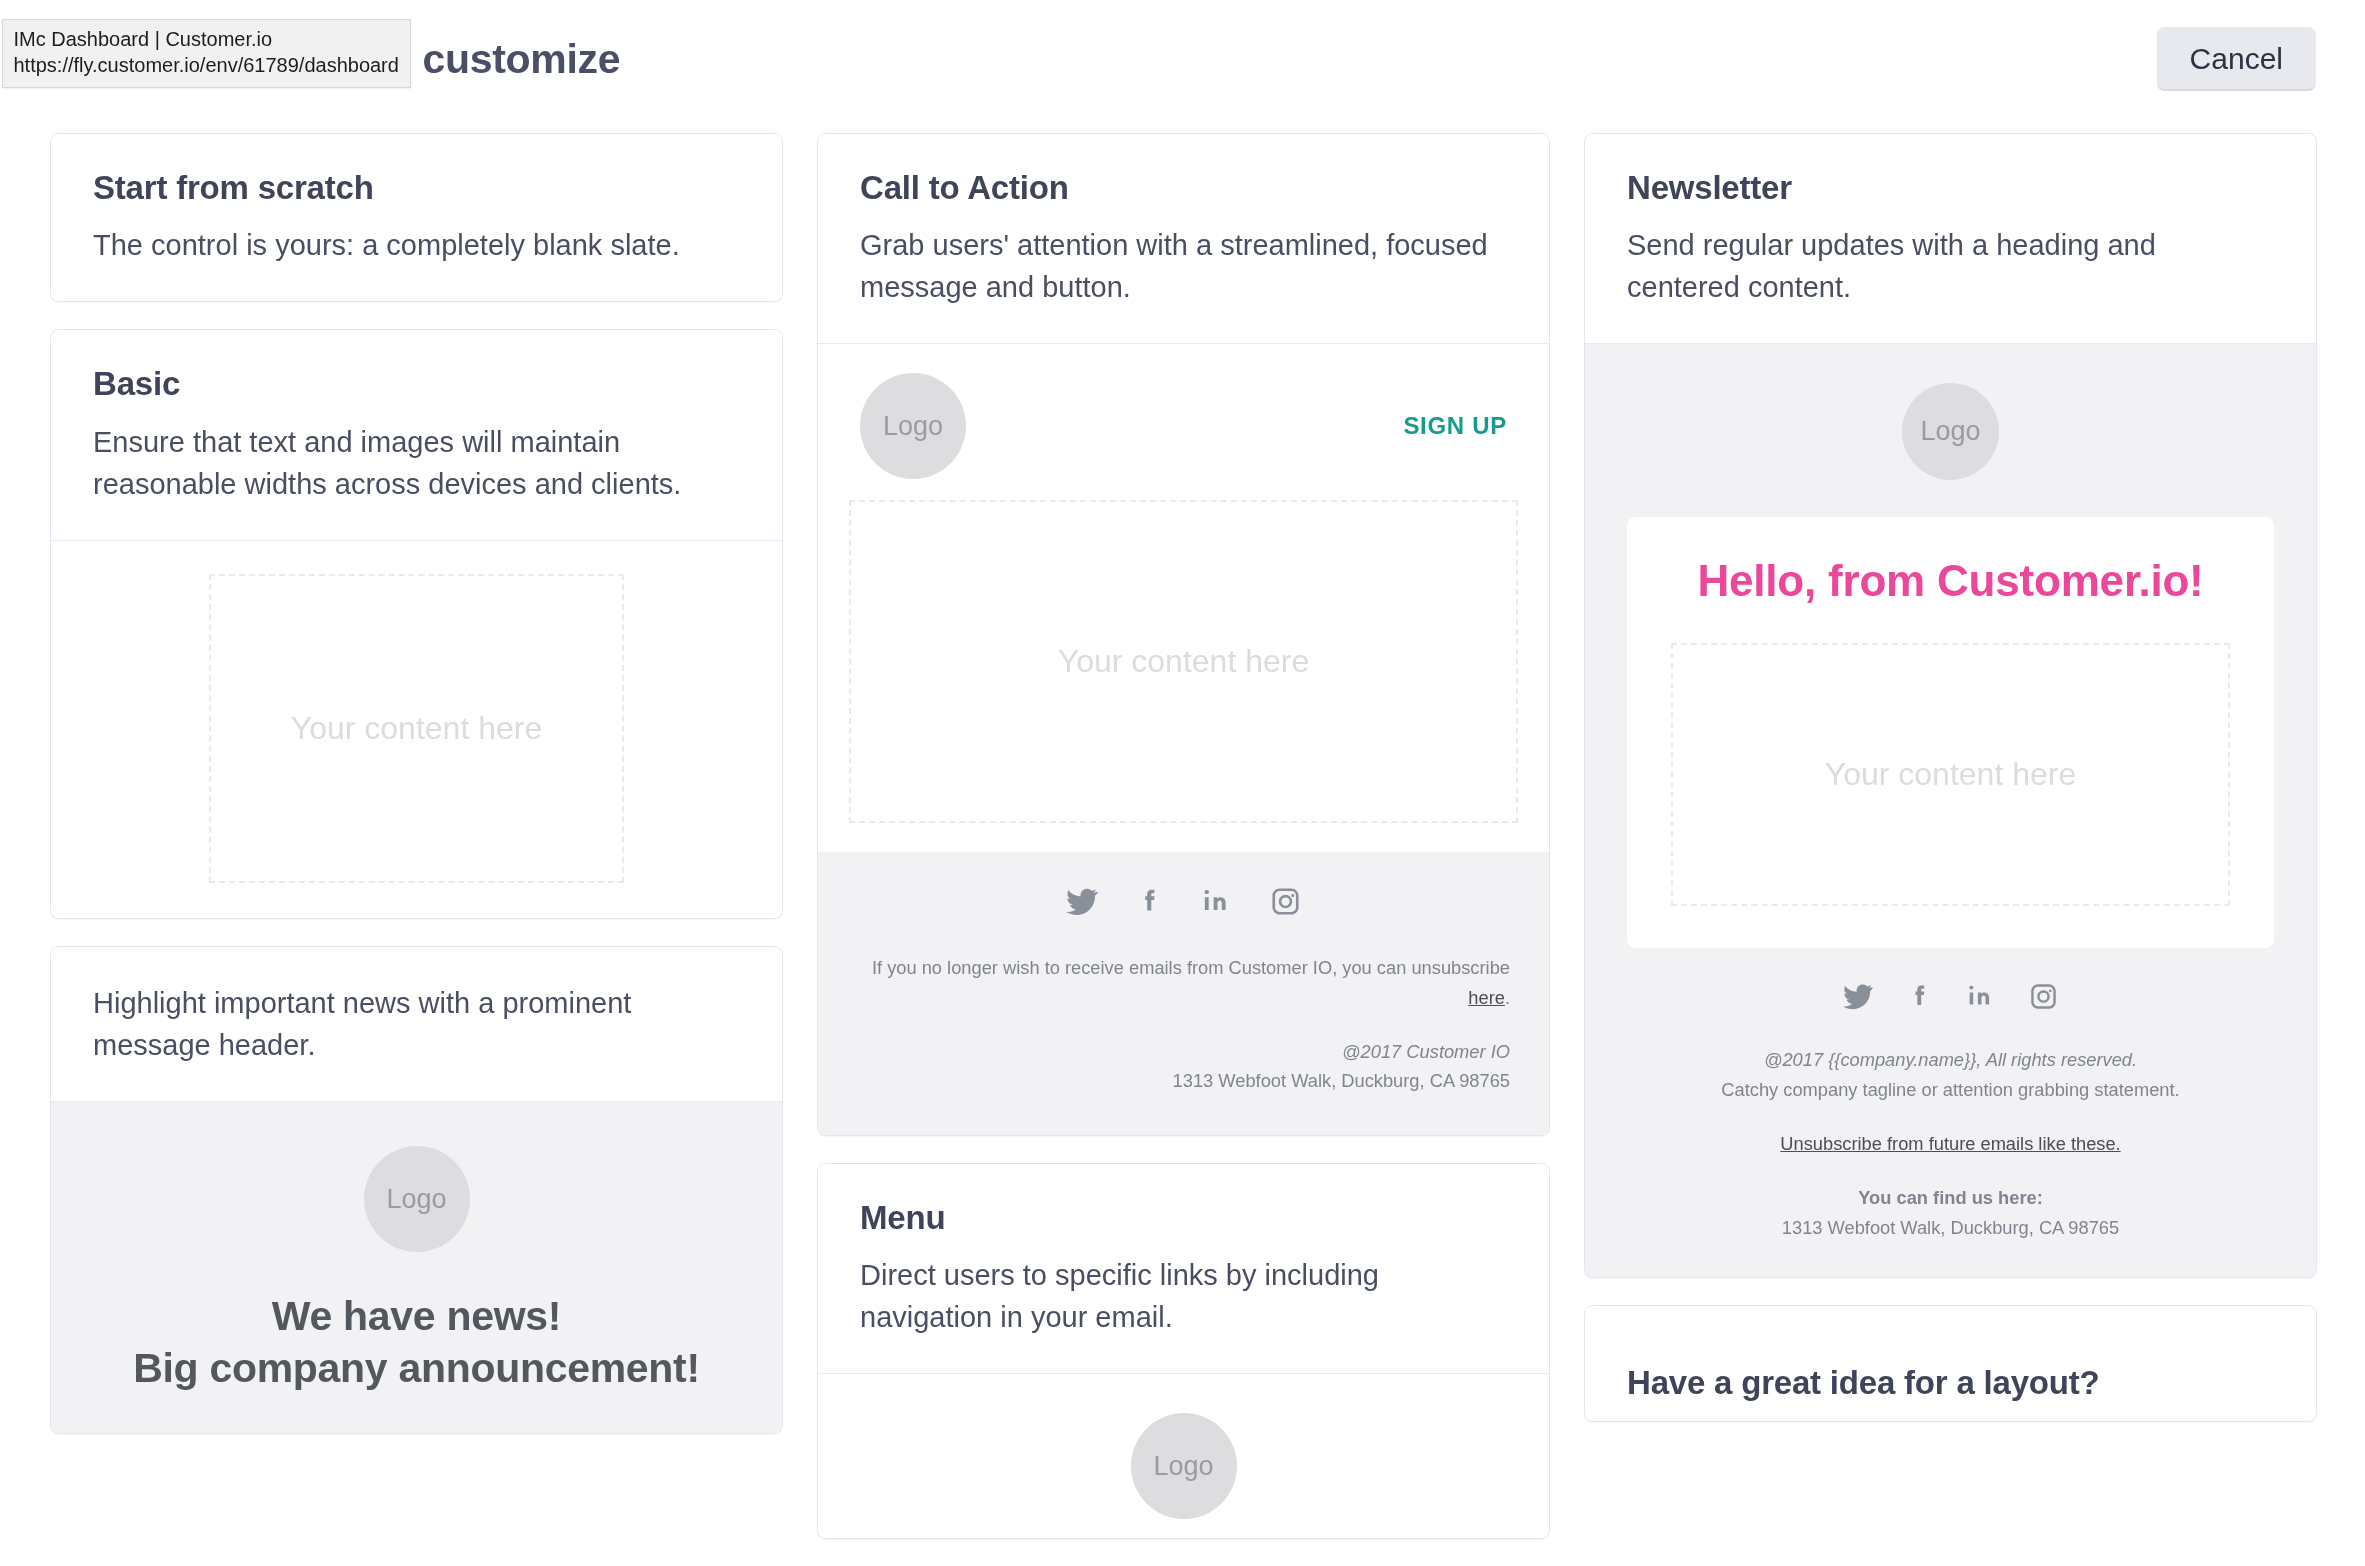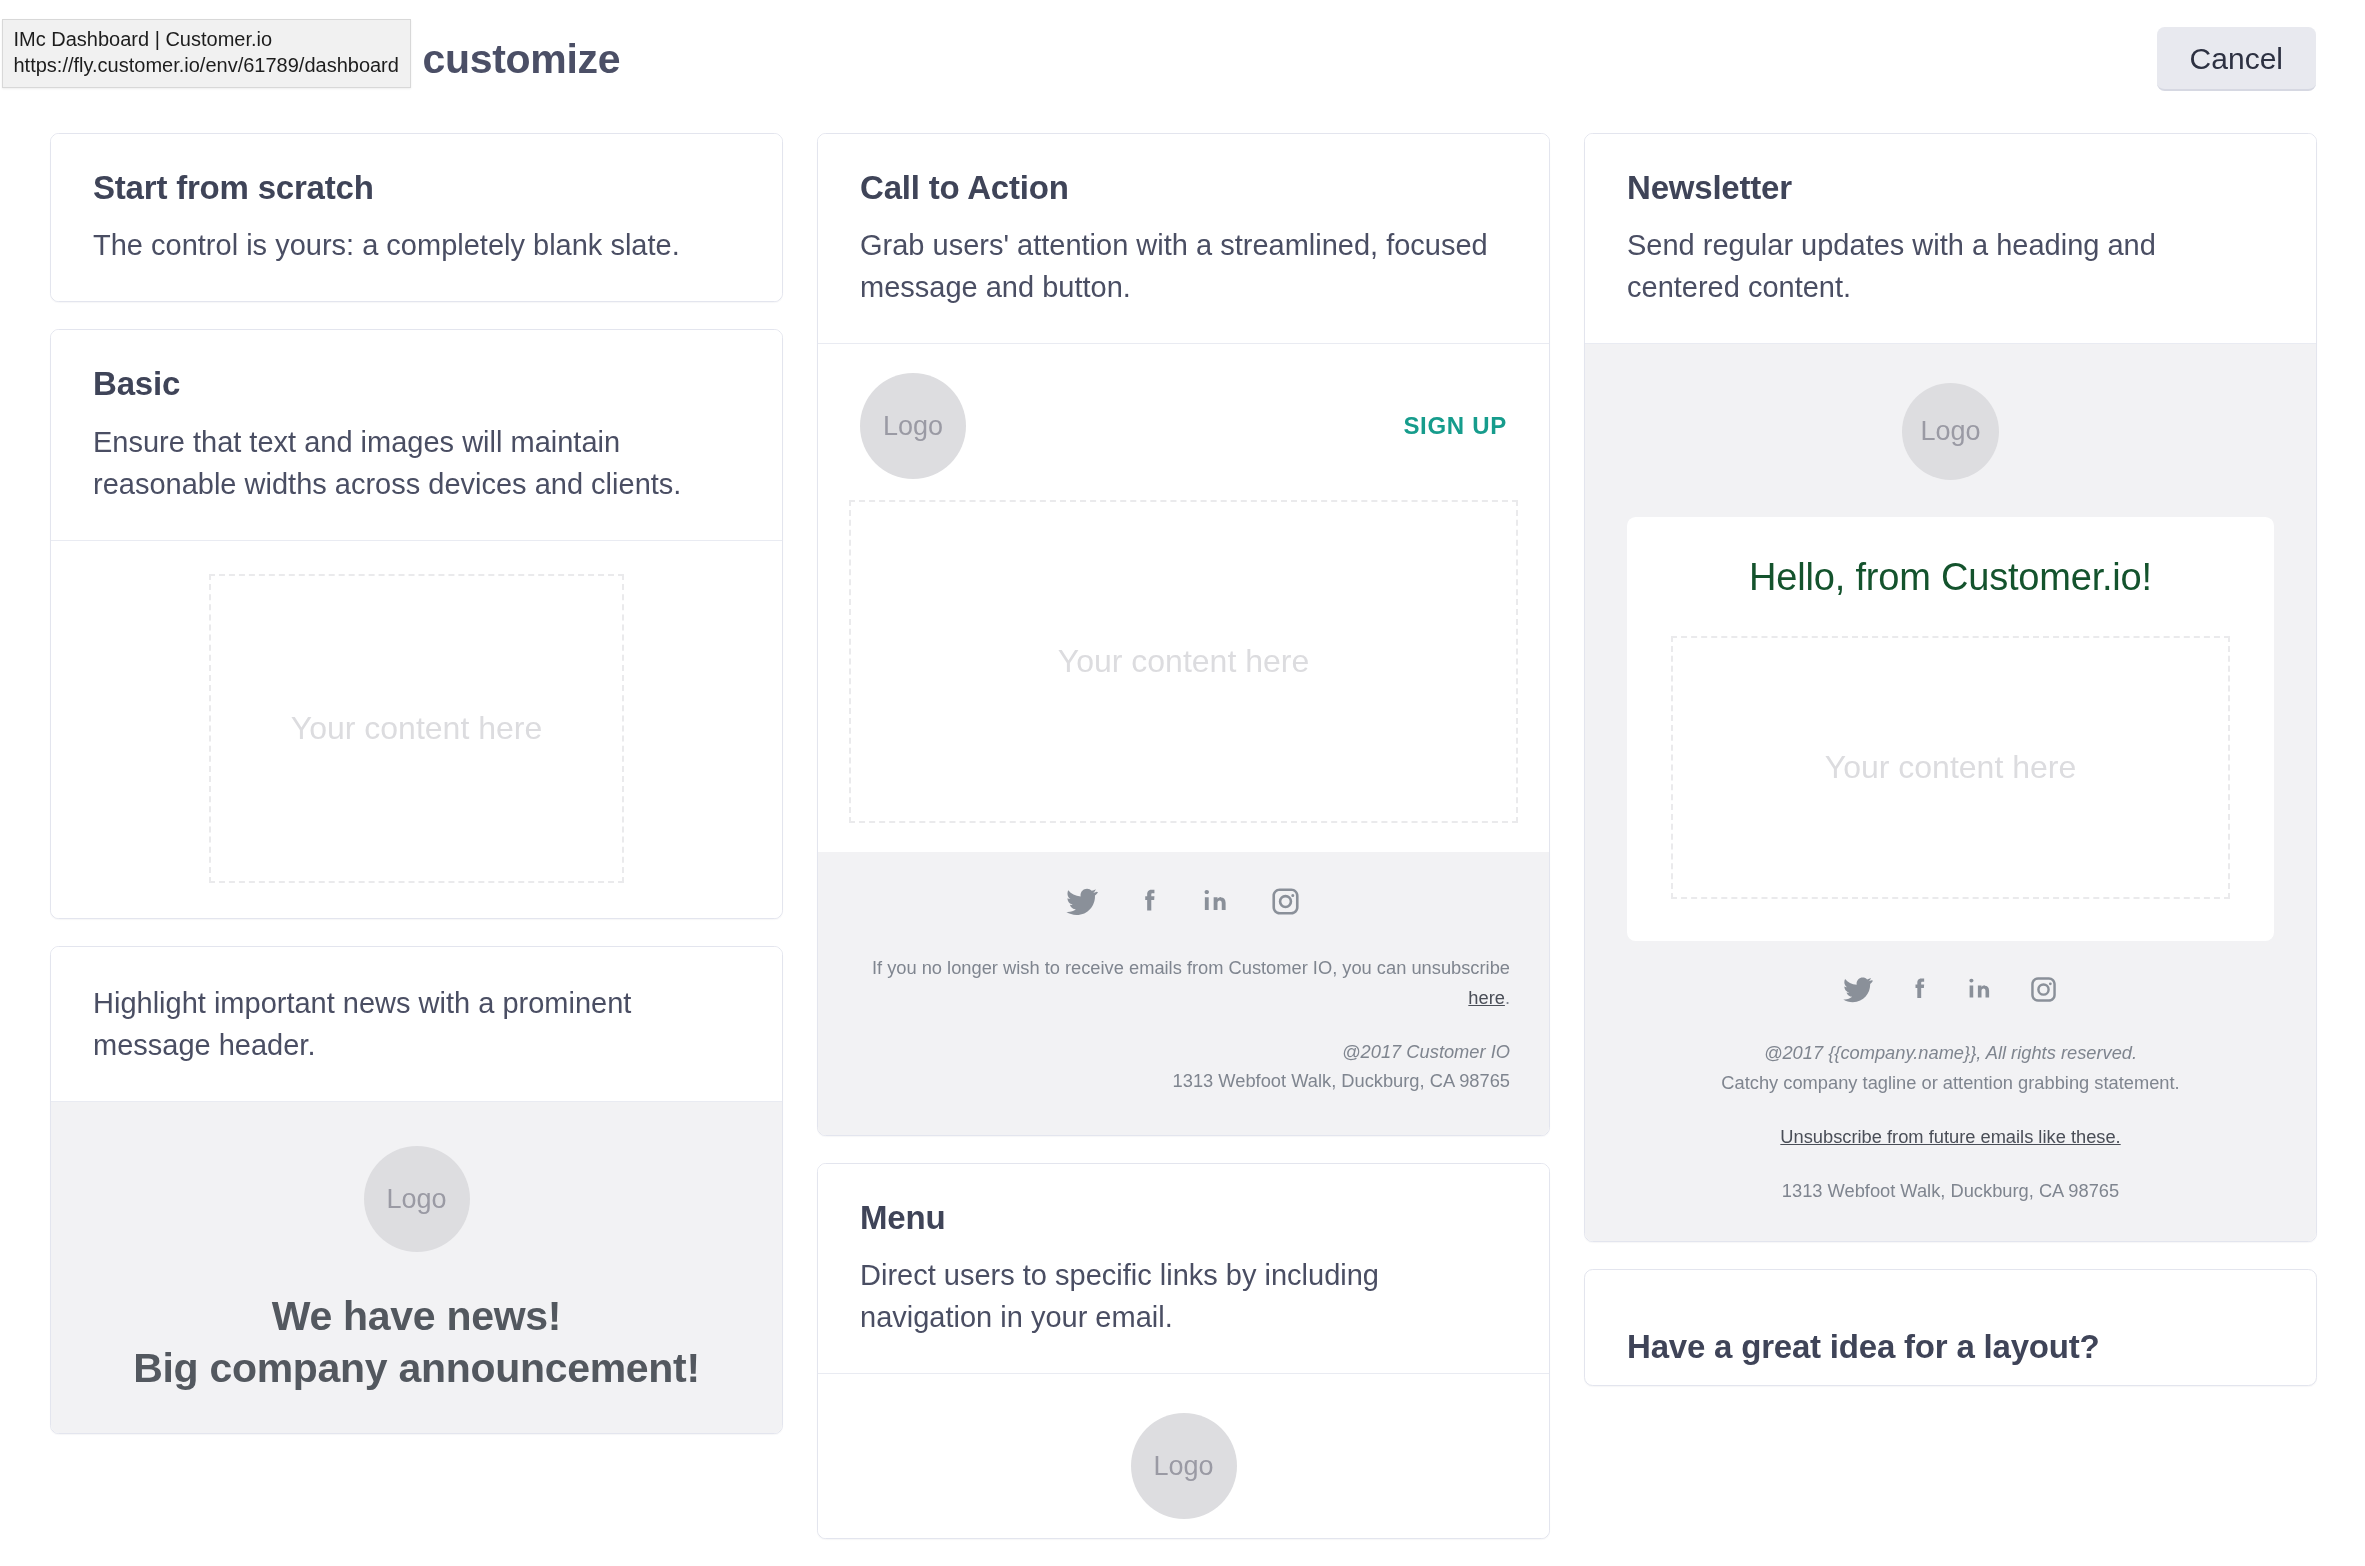--- a/index.html
+++ b/index.html
@@ -176,21 +176,21 @@
 
   
   .nl-preview { background: #f2f2f4; padding: 39px 42px 35px 42px; text-align: center; }
   .nl-preview .logo-circle { width: 97px; height: 97px; margin: 0 auto 37px auto; }
   .nl-inner {
     background: #ffffff;
     border-radius: 8.7px;
     padding: 39px 44px 42px 44px;
   }
   .nl-heading {
-    font-size: 38px; font-weight: 400; color: #14532d;
+    font-size: 44px; font-weight: 700; color: #ec4899;
     margin-bottom: 37px; letter-spacing: -0.2px;
   }
   .nl-inner .dashed-box { height: 263px; }
   .nl-footer { padding-top: 33px; }
   .nl-footer .social-row { gap: 31px; margin-bottom: 33px; }
 
   
   .idea-card { padding: 58px 42px 19.3px 42px; }
   .idea-title {
     font-size: 33px; font-weight: 700; color: #3f4458; letter-spacing: -0.2px;
@@ -351,20 +351,21 @@
                   </svg>
               </span>
             </div>
             <div class="footer-line footer-italic">@2017 {{company.name}}, All rights reserved.</div>
             <div class="footer-line">Catchy company tagline or attention grabbing statement.</div>
             <div class="footer-small-gap"></div>
             <div class="footer-line">
               <a class="footer-link">Unsubscribe from future emails like these.</a>
             </div>
             <div class="footer-small-gap"></div>
+            <div class="footer-line footer-bold">You can find us here:</div>
             <div class="footer-line">1313 Webfoot Walk, Duckburg, CA 98765</div>
           </div>
         </div>
       </div>
 
       <div class="card">
         <div class="idea-card">
           <div class="idea-title">Have a great idea for a layout?</div>
         </div>
       </div>

